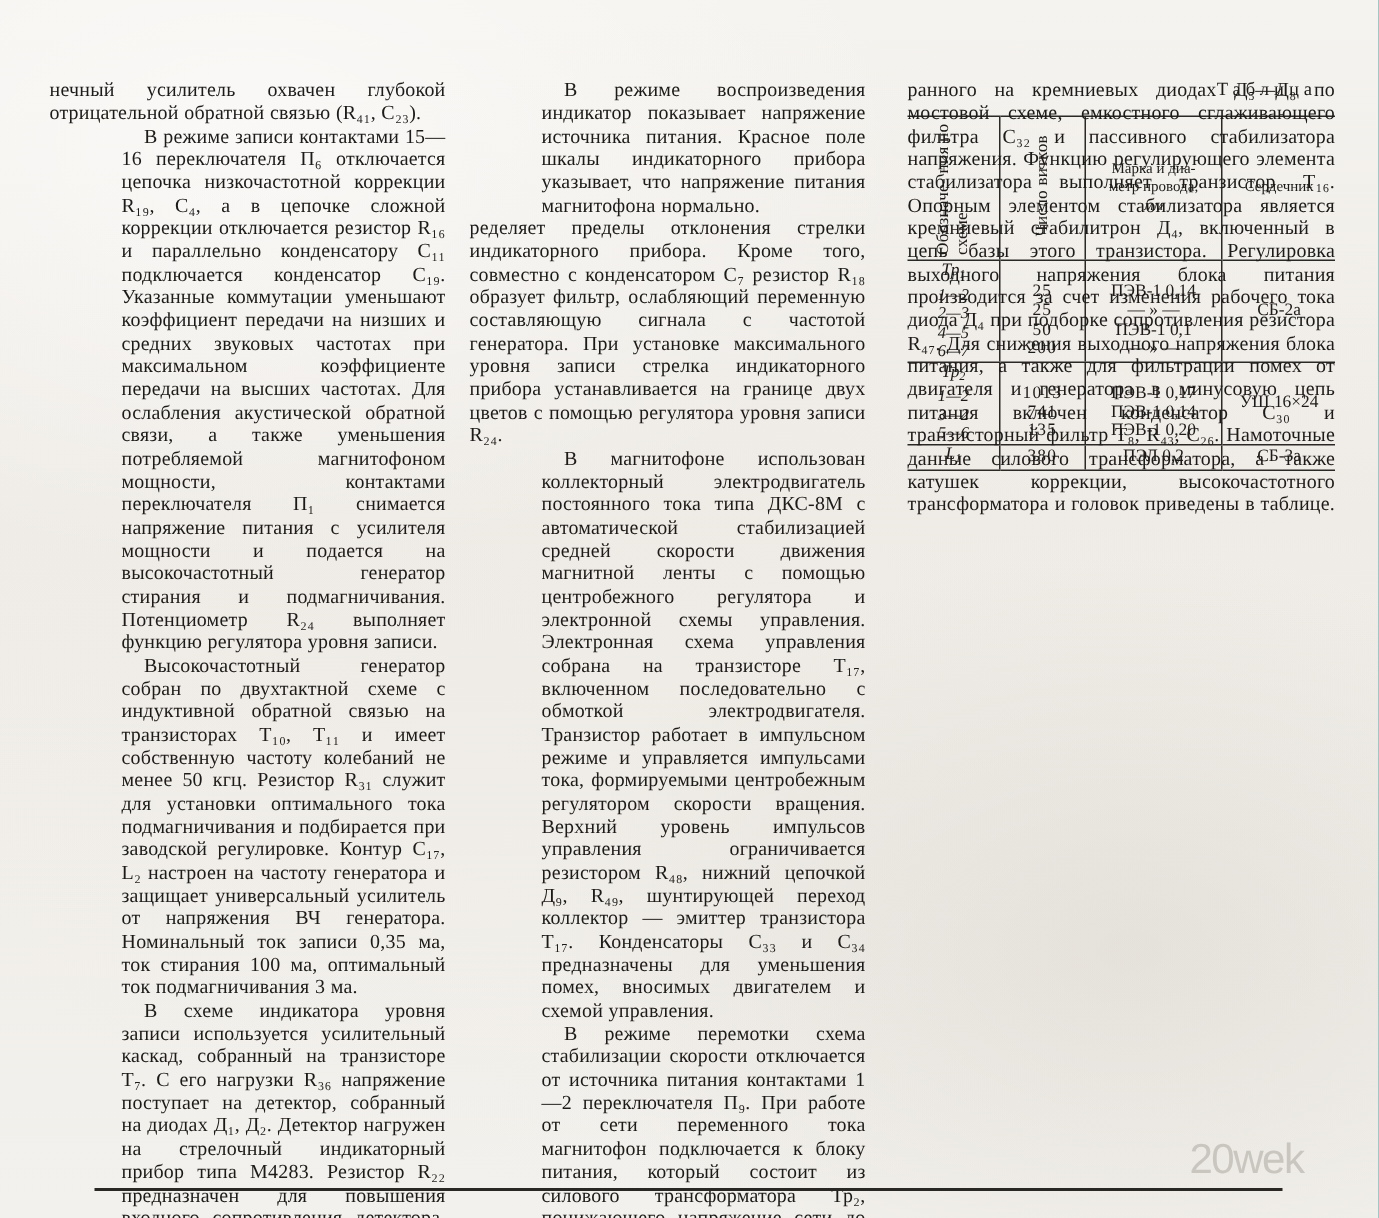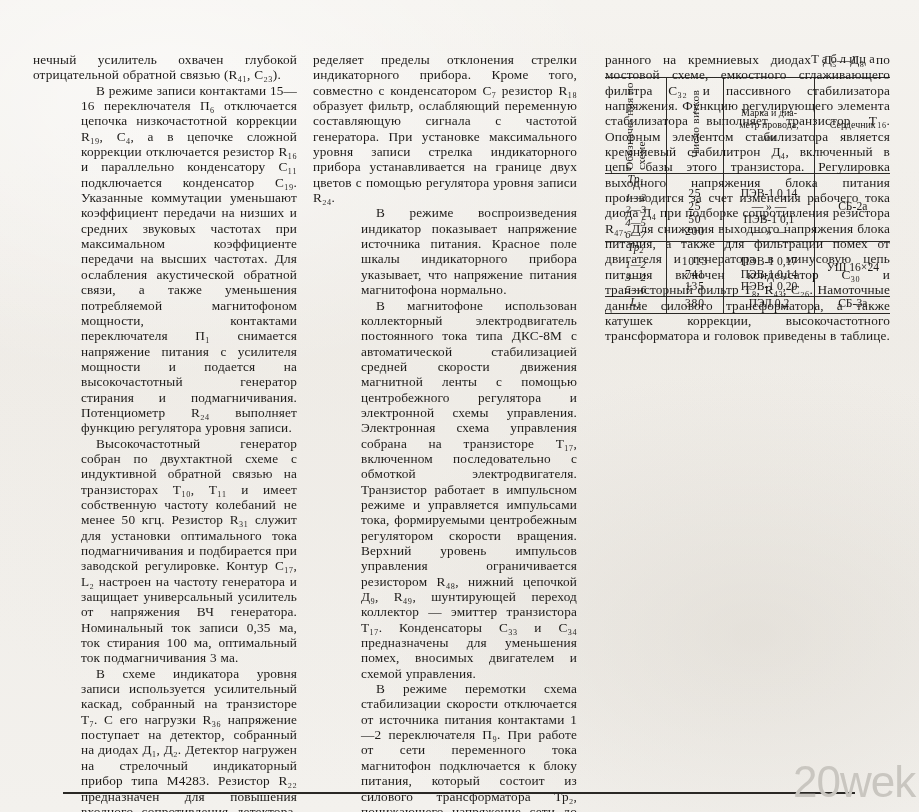--- a/index.html
+++ b/index.html
@@ -147,21 +147,21 @@
     top: 792px;
     width: 792px;
     height: 0;
     border-top: 2.1px solid #2a2825;
   }
   #watermark {
     position: absolute;
     left: 793px;
     top: 757px;
     font-family: "Liberation Sans", sans-serif;
-    font-size: 44px;
+    font-size: 28px;
     color: #c9c6c0;
     letter-spacing: -1px;
     user-select: none;
   }
 </style>
 </head>
 <body>
 
 <div id="page">
   <div id="paper-grain"></div>
@@ -169,22 +169,22 @@
   <div id="columns">
 
     <div class="col" id="col-1">
       <p class="para lastline-left">нечный усилитель охвачен глубокой отрицательной обратной связью (R₄₁, C₂₃).</p>
       <p class="para indent lastline-left">В режиме записи контактами 15—16 переключателя П₆ отключается цепочка низкочастотной коррекции R₁₉, C₄, а в цепочке сложной коррекции отключается резистор R₁₆ и параллельно конденсатору C₁₁ подключается конденсатор C₁₉. Указанные коммутации уменьшают коэффициент передачи на низших и средних звуковых частотах при максимальном коэффициенте передачи на высших частотах. Для ослабления акустической обратной связи, а также уменьшения потребляемой магнитофоном мощности, контактами переключателя П₁ снимается напряжение питания с усилителя мощности и подается на высокочастотный генератор стирания и подмагничивания. Потенциометр R₂₄ выполняет функцию регулятора уровня записи.</p>
       <p class="para indent lastline-left">Высокочастотный генератор собран по двухтактной схеме с индуктивной обратной связью на транзисторах T₁₀, T₁₁ и имеет собственную частоту колебаний не менее 50 кгц. Резистор R₃₁ служит для установки оптимального тока подмагничивания и подбирается при заводской регулировке. Контур C₁₇, L₂ настроен на частоту генератора и защищает универсальный усилитель от напряжения ВЧ генератора. Номинальный ток записи 0,35 ма, ток стирания 100 ма, оптимальный ток подмагничивания 3 ма.</p>
       <p class="para indent">В схеме индикатора уровня записи используется усилительный каскад, собранный на транзисторе T₇. С его нагрузки R₃₆ напряжение поступает на детектор, собранный на диодах Д₁, Д₂. Детектор нагружен на стрелочный индикаторный прибор типа М4283. Резистор R₂₂ предназначен для повышения входного сопротивления детектора, а резистор R₁₈ оп-</p>
     </div>
 
     <div class="col" id="col-2">
+      <p class="para indent lastline-left">В режиме воспроизведения индикатор показывает напряжение источника питания. Красное поле шкалы индикаторного прибора указывает, что напряжение питания магнитофона нормально.</p>
       <p class="para lastline-left">ределяет пределы отклонения стрелки индикаторного прибора. Кроме того, совместно с конденсатором C₇ резистор R₁₈ образует фильтр, ослабляющий переменную составляющую сигнала с частотой генератора. При установке максимального уровня записи стрелка индикаторного прибора устанавливается на границе двух цветов с помощью регулятора уровня записи R₂₄.</p>
-      <p class="para indent lastline-left">В режиме воспроизведения индикатор показывает напряжение источника питания. Красное поле шкалы индикаторного прибора указывает, что напряжение питания магнитофона нормально.</p>
       <p class="para indent lastline-left">В магнитофоне использован коллекторный электродвигатель постоянного тока типа ДКС-8М с автоматической стабилизацией средней скорости движения магнитной ленты с помощью центробежного регулятора и электронной схемы управления. Электронная схема управления собрана на транзисторе T₁₇, включенном последовательно с обмоткой электродвигателя. Транзистор работает в импульсном режиме и управляется импульсами тока, формируемыми центробежным регулятором скорости вращения. Верхний уровень импульсов управления ограничивается резистором R₄₈, нижний цепочкой Д₉, R₄₉, шунтирующей переход коллектор — эмиттер транзистора T₁₇. Конденсаторы C₃₃ и C₃₄ предназначены для уменьшения помех, вносимых двигателем и схемой управления.</p>
       <p class="para indent">В режиме перемотки схема стабилизации скорости отключается от источника питания контактами 1—2 переключателя П₉. При работе от сети переменного тока магнитофон подключается к блоку питания, который состоит из силового трансформатора Тр₂, понижающего напряжение сети до 18 в, выпрямителя, соб-</p>
     </div>
 
   </div>
 
   <div id="table-block">
     <div id="table-caption">Таблица</div>
 
     <table class="wind">

